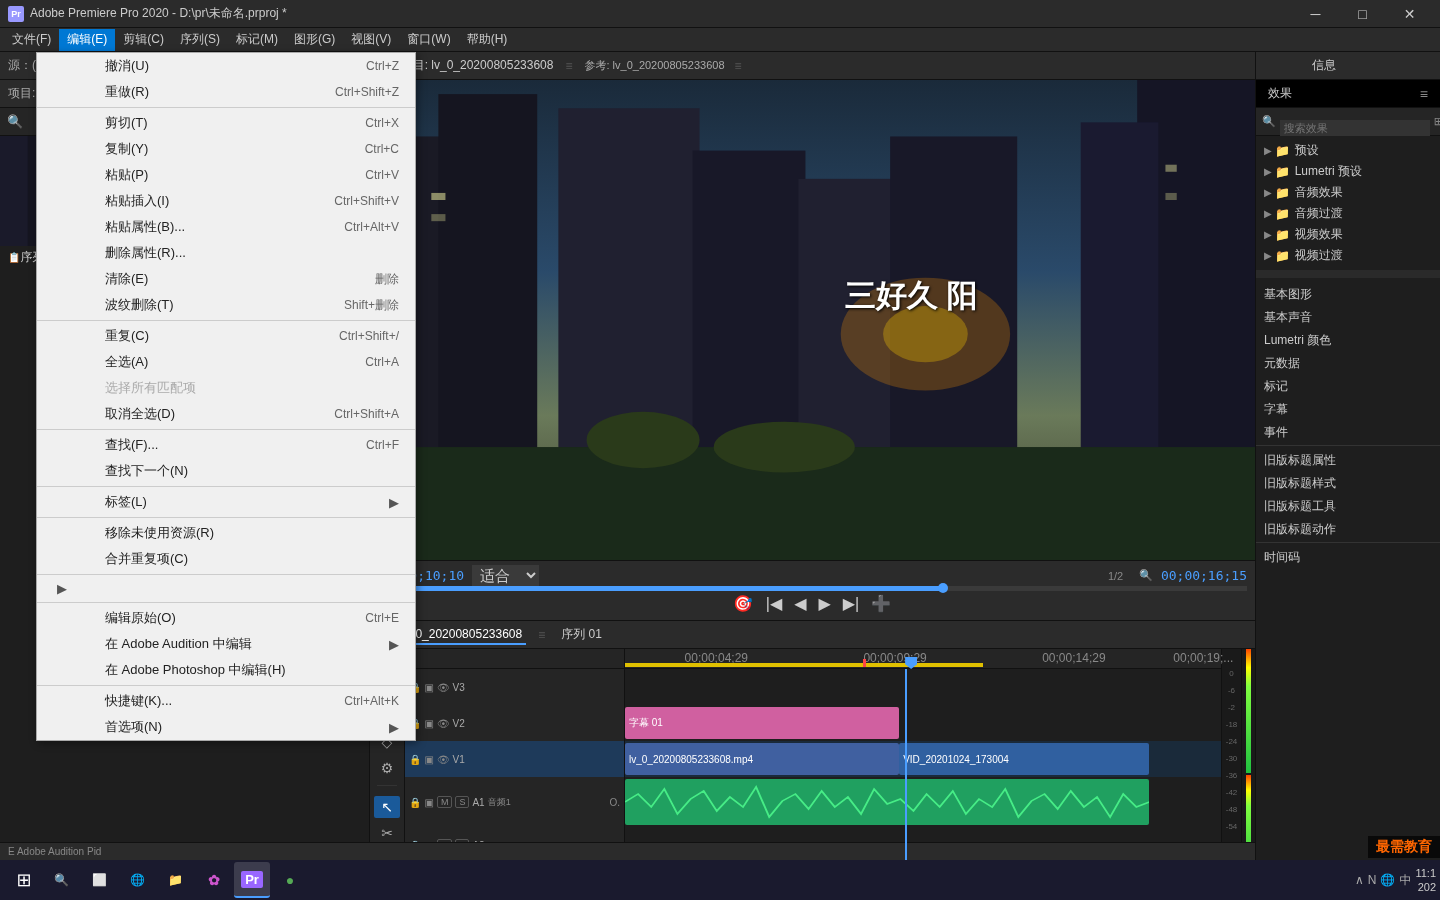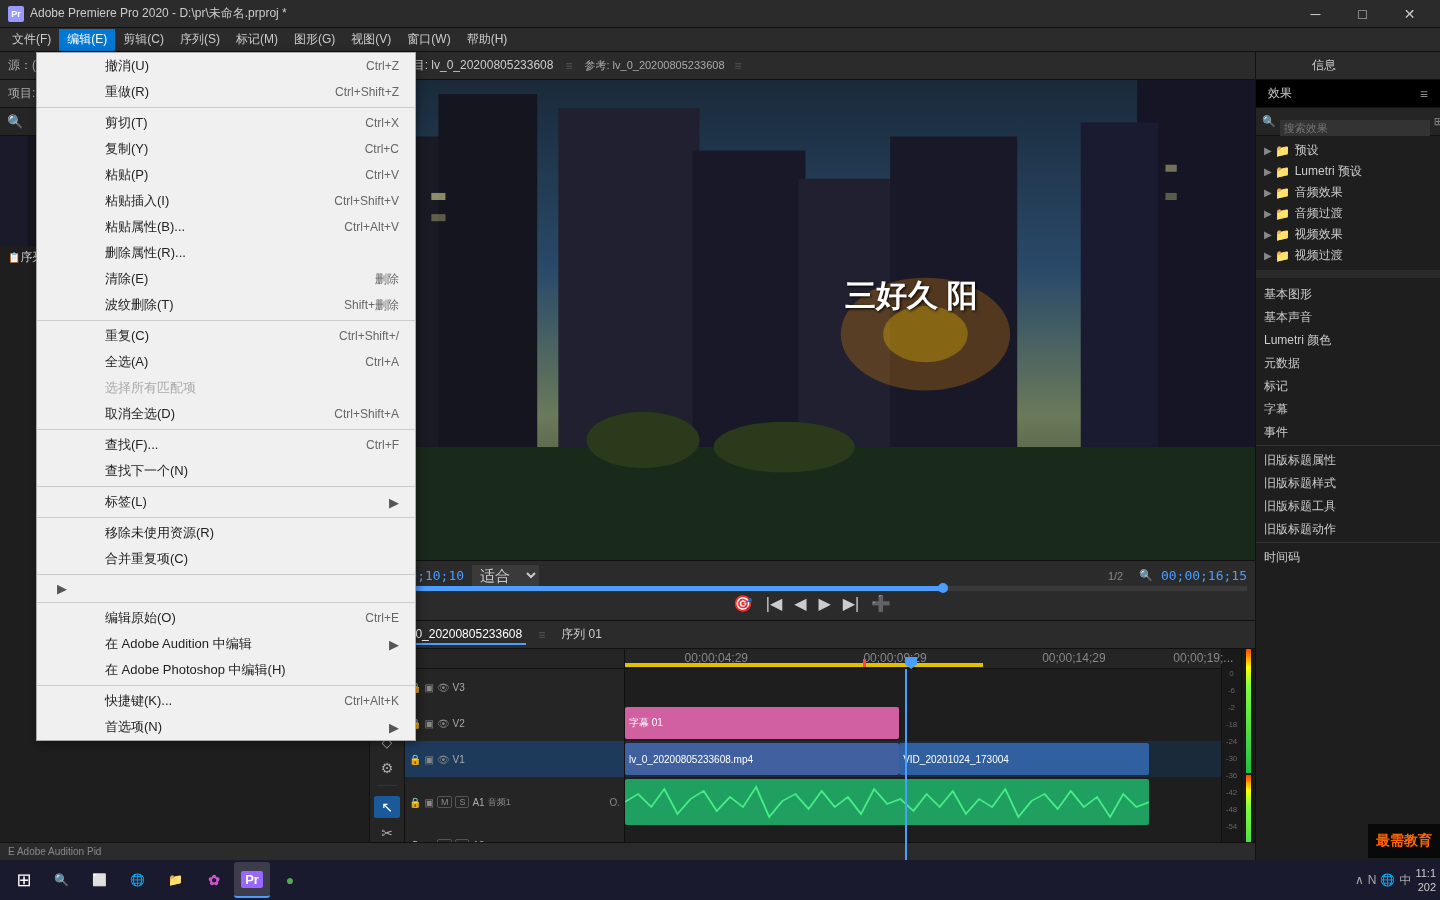--- a/index.html
+++ b/index.html
@@ -443,21 +443,21 @@
       display: flex; align-items: center; gap: 4px;
     }
     .watermark {
       position: fixed;
       bottom: 42px;
       right: 0;
       background: rgba(0,0,0,0.7);
       color: #ff6600;
       font-size: 14px;
       font-weight: bold;
-      padding: 8px 8px;
+      padding: 2px 8px;
       font-family: 'Microsoft YaHei', sans-serif;
     }
 
     
     .status-bar {
       height: 18px;
       background: #2b2b2b;
       display: flex;
       align-items: center;
       padding: 0 8px;

